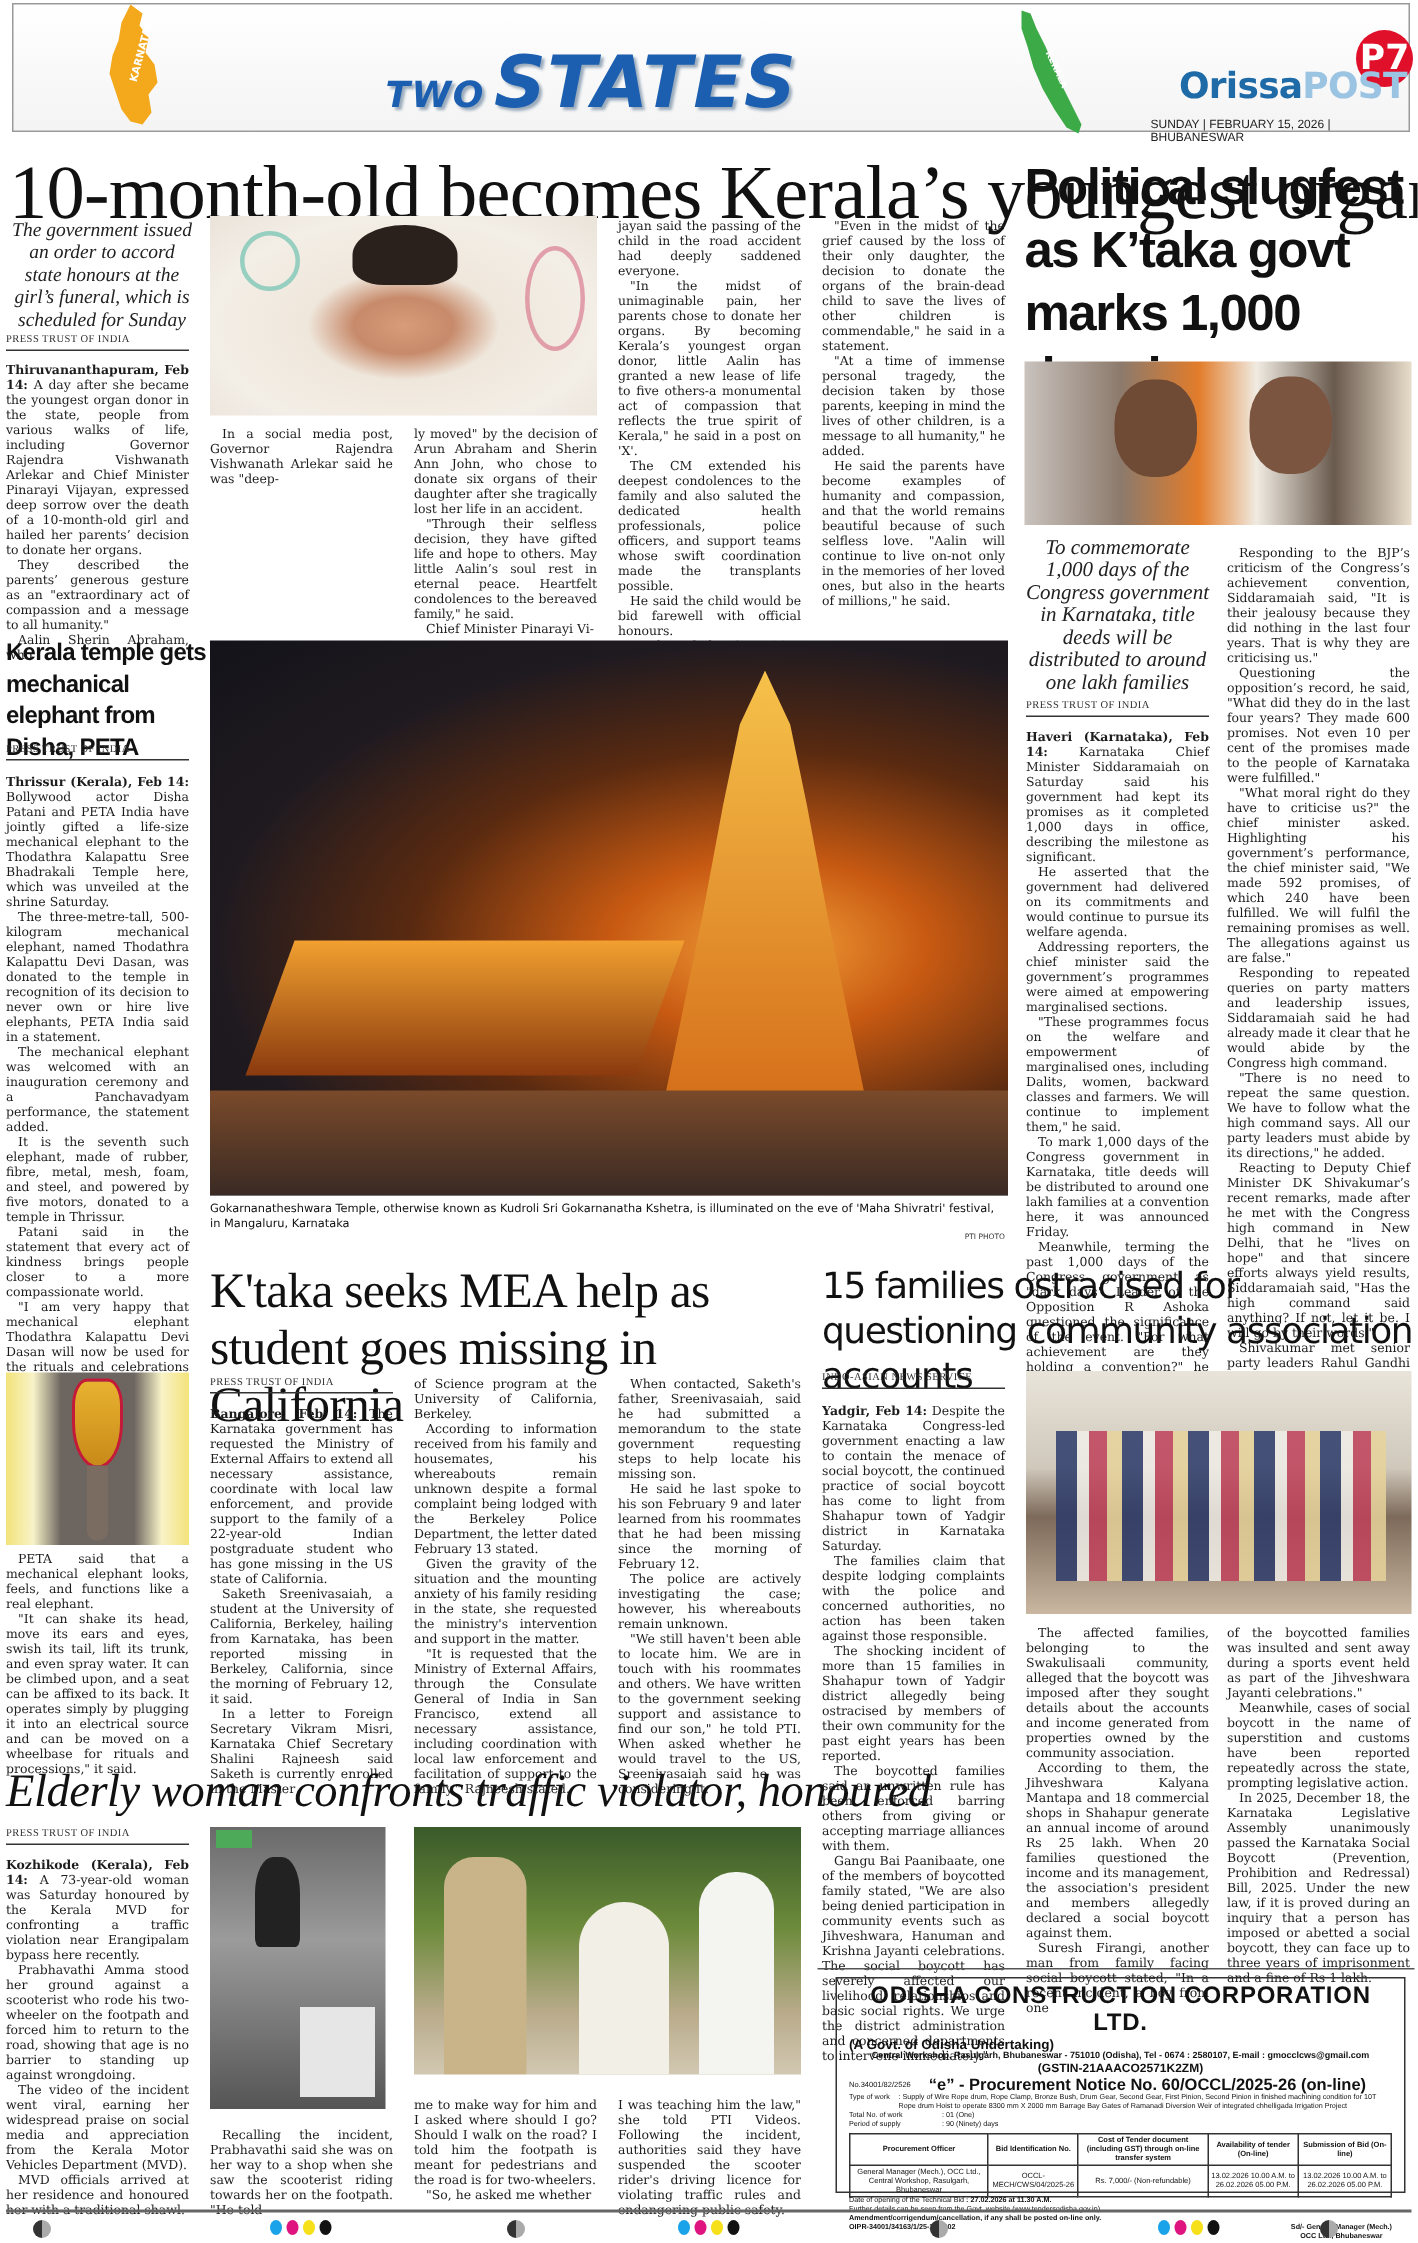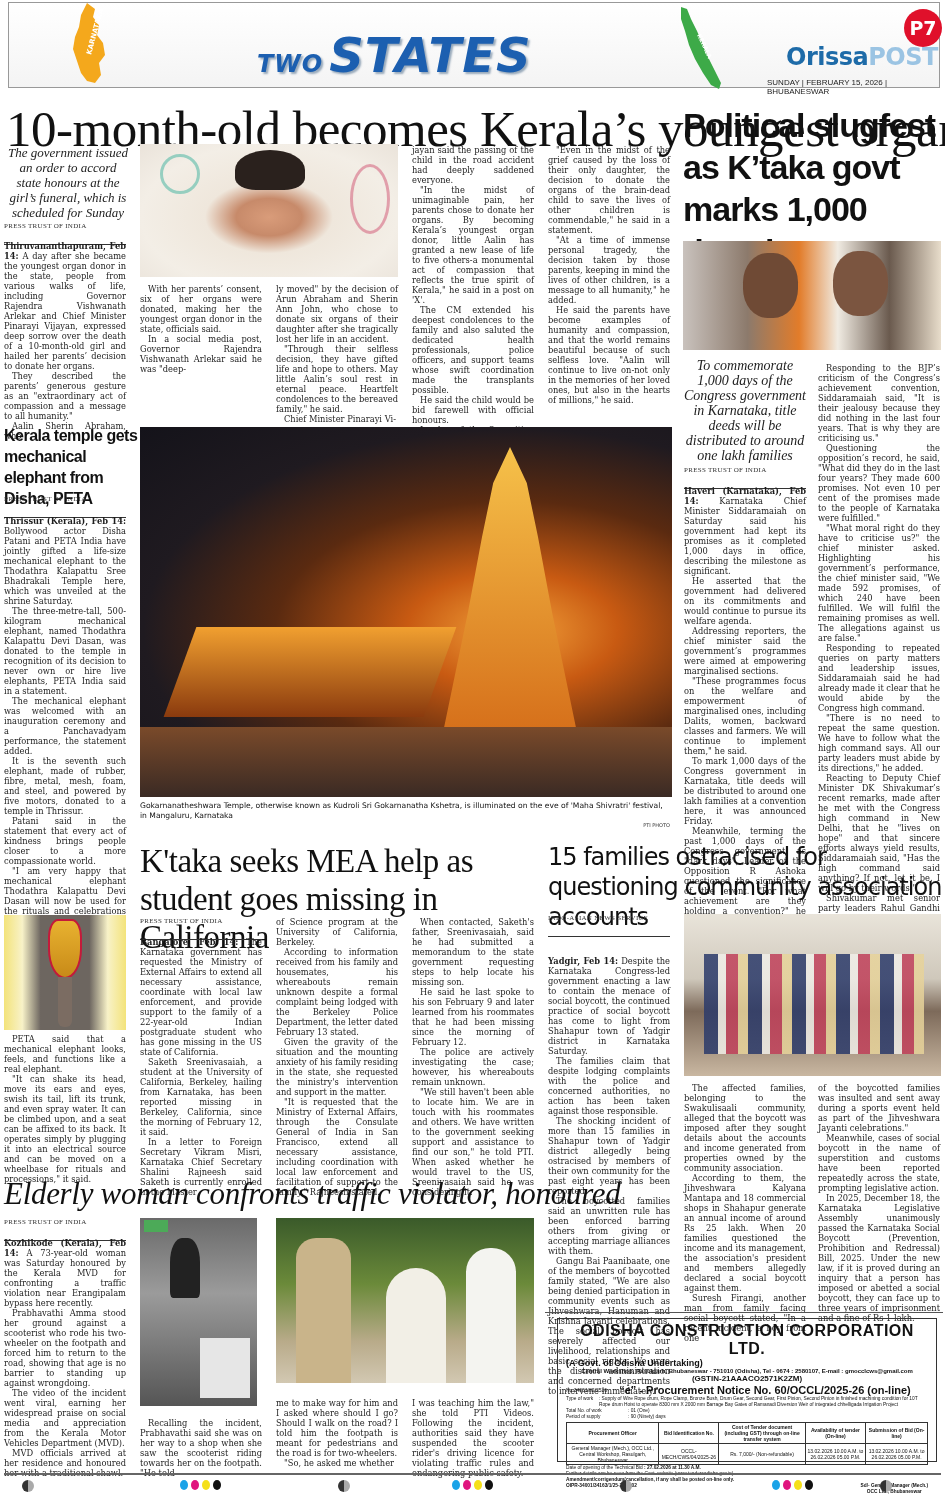--- a/index.html
+++ b/index.html
@@ -4,28 +4,28 @@
 <style>
 *{box-sizing:border-box;margin:0;padding:0}
 body{width:945px;height:1495px;background:#fff;font-family:"DejaVu Serif",serif;color:#1a1a1a;position:relative;overflow:hidden}
 .abs{position:absolute}
 .masthead{left:8px;top:2px;width:932px;height:86px;border:1px solid #999;background:linear-gradient(#fff,#f4f4f4)}
 .ktaka{left:60px;top:0;width:40px;height:82px}
 .kerala{left:670px;top:2px;width:45px;height:85px}
 .two-states{left:248px;top:24px;font-family:"DejaVu Sans",sans-serif;font-weight:bold;font-style:italic;color:#1c5fb0;text-shadow:2px 2px 2px #9ab;letter-spacing:1px}
 .two-states .two{font-size:24px;margin-right:6px}
 .two-states .states{font-size:48px}
-.p7{left:895px;top:6px;width:38px;height:38px;border-radius:50%;background:#e0102b;color:#fff;font-family:"DejaVu Sans",sans-serif;font-weight:bold;font-size:19px;line-height:38px;text-align:center}
+.p7{left:895px;top:17px;width:38px;height:38px;border-radius:50%;background:#e0102b;color:#fff;font-family:"DejaVu Sans",sans-serif;font-weight:bold;font-size:23px;line-height:38px;text-align:center}
 .logo{left:777px;top:40px;font-family:"DejaVu Sans",sans-serif;font-weight:bold;font-size:24px;letter-spacing:-0.5px}
 .logo .o{color:#1e6ba8}.logo .p{color:#9bc4e3}
 .dateline{left:758px;top:75px;font-family:"Liberation Sans",sans-serif;font-size:8px;color:#222}
 .hl1{left:6px;top:100px;font-family:"Liberation Serif",serif;font-size:51px;letter-spacing:-0.5px;color:#111;white-space:nowrap}
 .hl-bold{font-family:"Liberation Sans",sans-serif;font-weight:bold;color:#111;letter-spacing:-1px}
 .deck{font-family:"Liberation Serif",serif;font-style:italic;text-align:center;color:#222}
-.byline{font-family:"Liberation Serif",serif;font-size:7px;letter-spacing:0.3px;color:#333;border-bottom:1.5px solid #333;padding-bottom:14px}
+.byline{font-family:"Liberation Serif",serif;font-size:7px;letter-spacing:0.3px;color:#333;border-bottom:1.5px solid #333;padding-bottom:3px}
 .col{font-family:"DejaVu Serif",serif;font-size:8.3px;line-height:10px;text-align:justify;color:#1d1d1d}
 .col p{text-indent:8px}
 .col p.first{text-indent:0}
 .col b{font-weight:bold}
 .photo{overflow:hidden}
 .caption{font-family:"DejaVu Sans",sans-serif;font-size:7.6px;line-height:10px;color:#111}
 .credit{font-family:"DejaVu Sans",sans-serif;font-size:5px;color:#333;text-align:right}
 .ad{left:557px;top:1318px;width:380px;height:144px;border:1px solid #333;font-family:"Liberation Sans",sans-serif;color:#111;padding:3px 8px}
 .ad h1{font-size:16px;text-align:center;letter-spacing:0.5px}
 .ad .sub{font-size:9px;text-align:left;font-weight:bold}
@@ -73,21 +73,20 @@
   <div class="abs" style="left:95px;top:6px;width:70px;height:40px;border-radius:50% 50% 30% 30%;background:#2a211d"></div>
   <div class="abs" style="left:20px;top:10px;width:40px;height:40px;border:3px solid #6fc2b0;border-radius:50%;opacity:.7"></div>
   <div class="abs" style="left:210px;top:20px;width:40px;height:70px;border:3px solid #d66b84;border-radius:50%;opacity:.6"></div>
 </div>
 <div class="abs col" style="left:4px;top:241px;width:122px">
   <p class="first"><b>Thiruvananthapuram, Feb 14:</b> <span>A day after she became the youngest organ donor in the state, people from various walks of life, including Governor Rajendra Vishwanath Arlekar and Chief Minister Pinarayi Vijayan, expressed deep sorrow over the death of a 10-month-old girl and hailed her parents’ decision to donate her organs.</span></p>
   <p>They described the parents’ generous gesture as an "extraordinary act of compassion and a message to all humanity."</p>
   <p>Aalin Sherin Abraham, who</p>
 </div>
 <div class="abs col" style="left:140px;top:284px;width:122px">
-  <p>With her parents’ consent, six of her organs were donated, making her the youngest organ donor in the state, officials said.</p>
   <p>In a social media post, Governor Rajendra Vishwanath Arlekar said he was "deep-</p>
 </div>
 <div class="abs col" style="left:276px;top:284px;width:122px">
   <p class="first">ly moved" by the decision of Arun Abraham and Sherin Ann John, who chose to donate six organs of their daughter after she tragically lost her life in an accident.</p>
   <p>"Through their selfless decision, they have gifted life and hope to others. May little Aalin’s soul rest in eternal peace. Heartfelt condolences to the bereaved family," he said.</p>
   <p>Chief Minister Pinarayi Vi-</p>
 </div>
 <div class="abs col" style="left:412px;top:145px;width:122px">
   <p class="first">jayan said the passing of the child in the road accident had deeply saddened everyone.</p>
   <p>"In the midst of unimaginable pain, her parents chose to donate her organs. By becoming Kerala’s youngest organ donor, little Aalin has granted a new lease of life to five others-a monumental act of compassion that reflects the true spirit of Kerala," he said in a post on 'X'.</p>
@@ -168,21 +167,21 @@
 </div>
 <div class="abs col" style="left:412px;top:917px;width:122px">
   <p>When contacted, Saketh's father, Sreenivasaiah, said he had submitted a memorandum to the state government requesting steps to help locate his missing son.</p>
   <p>He said he last spoke to his son February 9 and later learned from his roommates that he had been missing since the morning of February 12.</p>
   <p>The police are actively investigating the case; however, his whereabouts remain unknown.</p>
   <p>"We still haven't been able to locate him. We are in touch with his roommates and others. We have written to the government seeking support and assistance to find our son," he told PTI. When asked whether he would travel to the US, Sreenivasaiah said he was considering it.</p>
 </div>
 
 <div class="abs" style="left:548px;top:842px;width:395px;font-family:'DejaVu Sans',sans-serif;font-size:24px;line-height:30px;color:#111;letter-spacing:-1px">15 families ostracised for questioning community association accounts</div>
 <div class="abs byline" style="left:548px;top:914px;width:122px">INDO-ASIAN NEWS SERVICE</div>
-<div class="abs col" style="left:548px;top:956px;width:122px">
+<div class="abs col" style="left:548px;top:935px;width:122px">
   <p class="first"><b>Yadgir, Feb 14:</b> <span>Despite the Karnataka Congress-led government enacting a law to contain the menace of social boycott, the continued practice of social boycott has come to light from Shahapur town of Yadgir district in Karnataka Saturday.</span></p>
   <p>The families claim that despite lodging complaints with the police and concerned authorities, no action has been taken against those responsible.</p>
   <p>The shocking incident of more than 15 families in Shahapur town of Yadgir district allegedly being ostracised by members of their own community for the past eight years has been reported.</p>
   <p>The boycotted families said an unwritten rule has been enforced barring others from giving or accepting marriage alliances with them.</p>
   <p>Gangu Bai Paanibaate, one of the members of boycotted family stated, "We are also being denied participation in community events such as Jihveshwara, Hanuman and Krishna Jayanti celebrations. The social boycott has severely affected our livelihood, relationships and basic social rights. We urge the district administration and concerned departments to intervene immediately."</p>
 </div>
 <div class="abs photo" style="left:684px;top:914px;width:257px;height:162px;background:linear-gradient(#e9e4da 0%,#cfc8bb 40%,#7d6a5a 60%,#c9b7a1 100%)">
   <div class="abs" style="left:20px;top:40px;width:220px;height:100px;background:repeating-linear-gradient(90deg,#2b3a6a 0 14px,#f0eee8 14px 22px,#c0405a 22px 34px,#e7d39a 34px 44px);opacity:.85"></div>
 </div>
 <div class="abs col" style="left:684px;top:1083px;width:122px">

